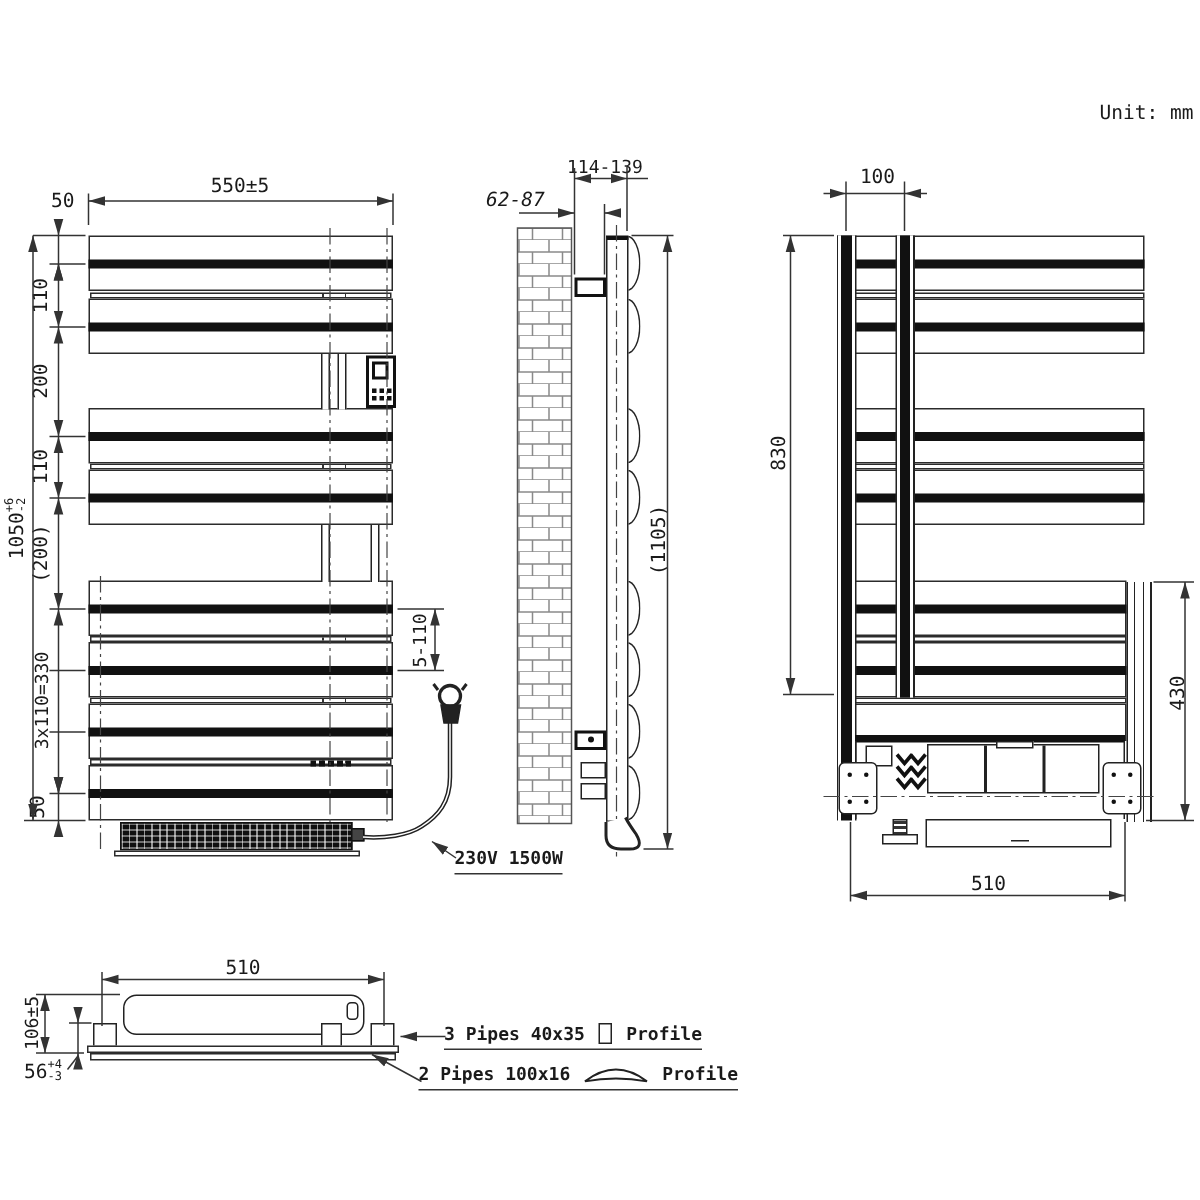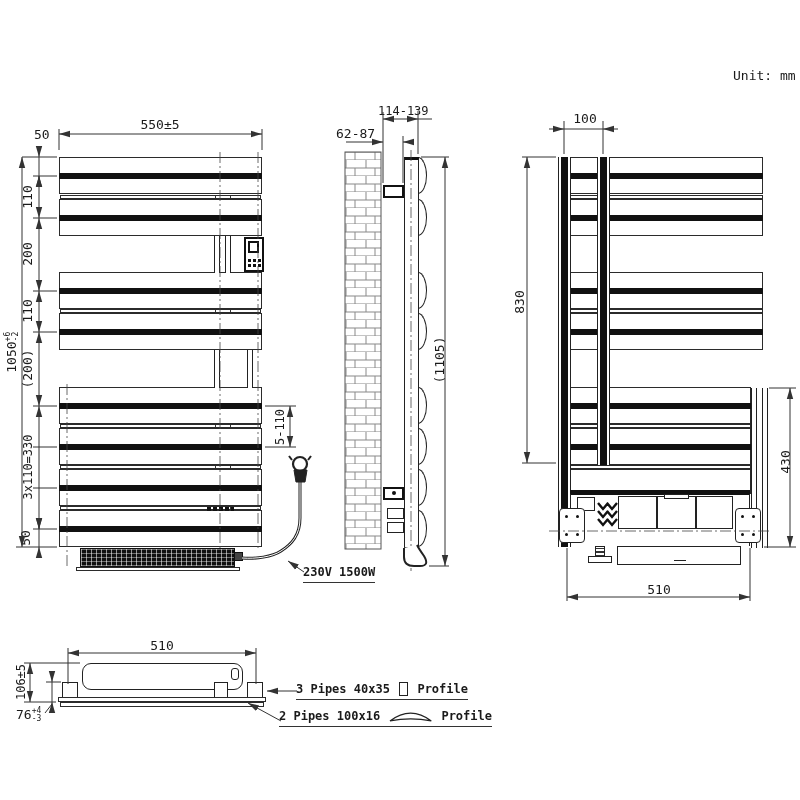--- a/index.html
+++ b/index.html
@@ -179,33 +179,33 @@
         <span>+6</span>
         <span>-2</span>
       </span>
   </div>
   <div class="lbl rot ctr" style="left:3px;top:361px;width:50px;">(200)</div>
   <div class="lbl rot ctr sm" style="left:-14px;top:459px;width:84px;">3x110=330</div>
   <div class="lbl rot ctr" style="left:11px;top:530px;width:30px;">50</div>
   <div class="lbl rot ctr sm" style="left:255px;top:419px;width:50px;">5-110</div>
   <div class="lbl sm underline" style="left:303px;top:564px;">230V 1500W</div>
 
-  <div class="lbl" style="left:336px;top:126px;">62-87</div>
+  <div class="lbl" style="left:324px;top:126px;font-style:italic;">62-87</div>
   <div class="lbl sm" style="left:378px;top:103px;">114-139</div>
   <div class="lbl rot ctr" style="left:412px;top:352px;width:56px;">(1105)</div>
 
   <div class="lbl ctr" style="left:565px;top:111px;width:40px;">100</div>
   <div class="lbl rot ctr" style="left:500px;top:294px;width:40px;">830</div>
   <div class="lbl rot ctr" style="left:766px;top:454px;width:40px;">430</div>
   <div class="lbl ctr" style="left:629px;top:582px;width:60px;">510</div>
 
   <div class="lbl ctr" style="left:132px;top:638px;width:60px;">510</div>
   <div class="lbl rot ctr sm" style="left:-7px;top:674px;width:56px;">106±5</div>
   <div class="lbl" style="left:16px;top:707px;">
-    <span>76</span><span class="tol">
+    <span>56</span><span class="tol">
         <span>+4</span>
         <span>-3</span>
       </span>
   </div>
 
   <div class="lbl sm underline" style="left:296px;top:681px;width:172px;display:flex;align-items:center;gap:9px;">
     <span>3 Pipes 40x35</span>
     <span style="display:inline-block;width:12px;height:14px;border:1.5px solid #222;box-sizing:border-box;"></span>
     <span>Profile</span>
   </div>

